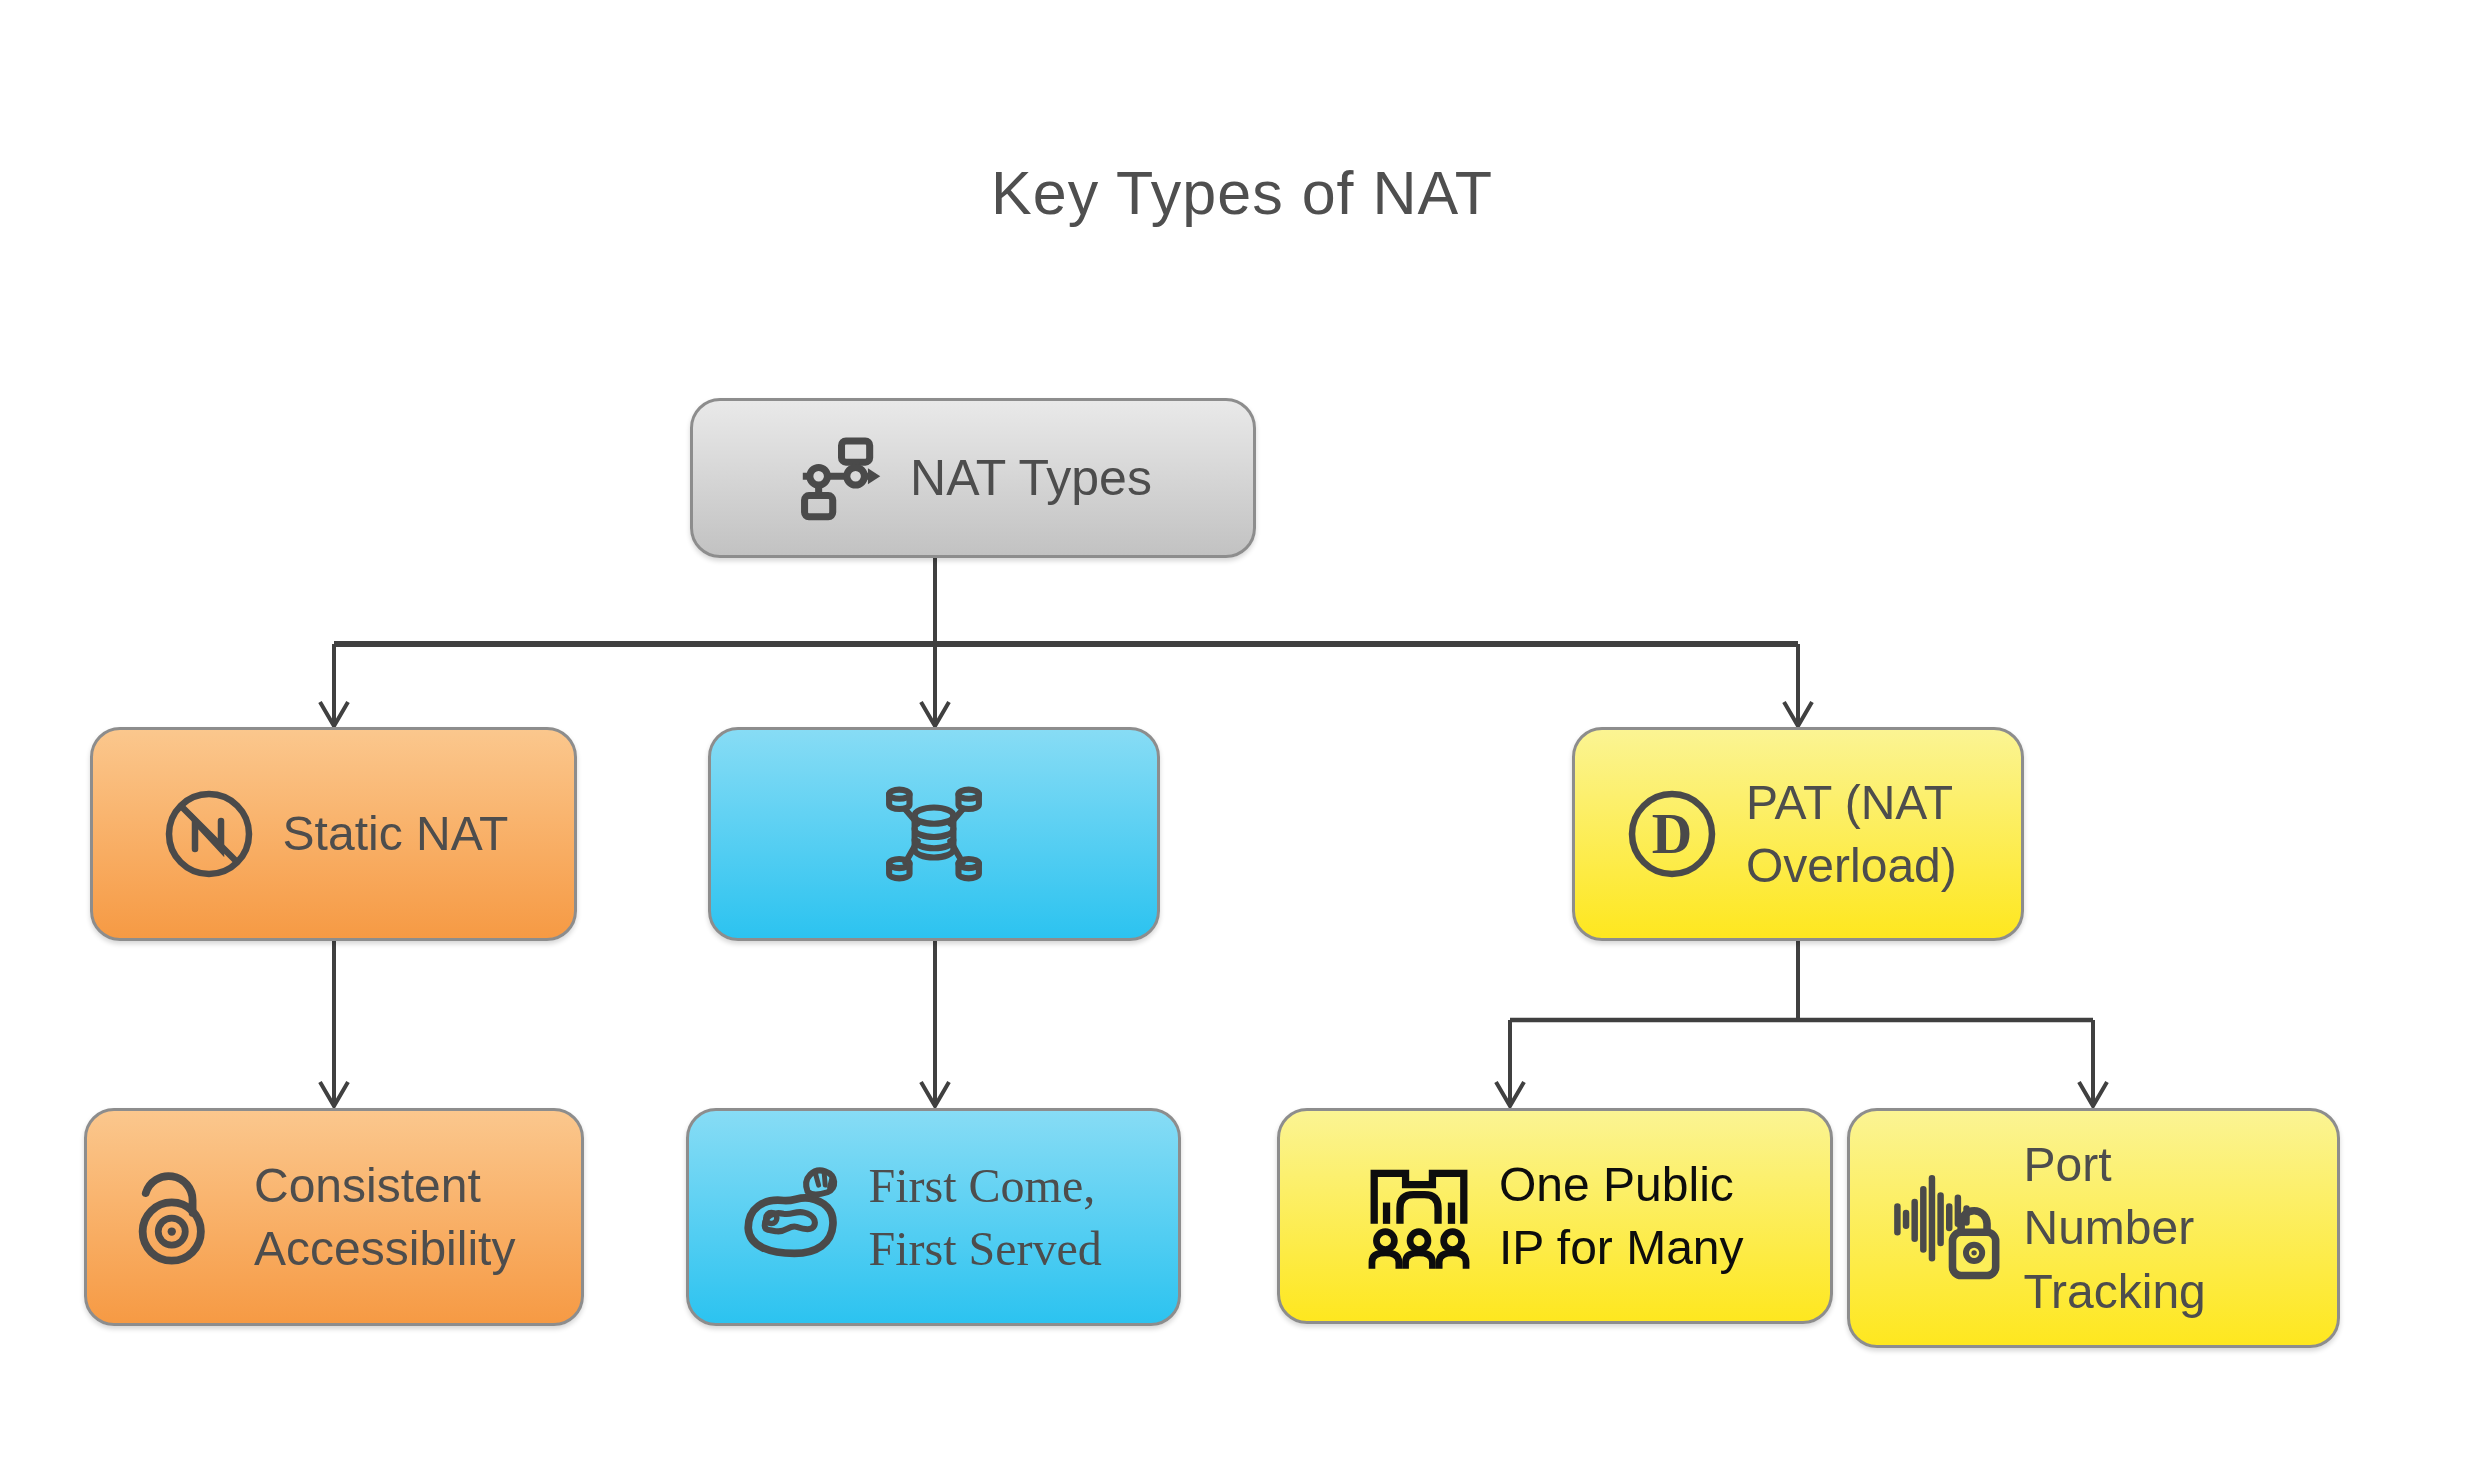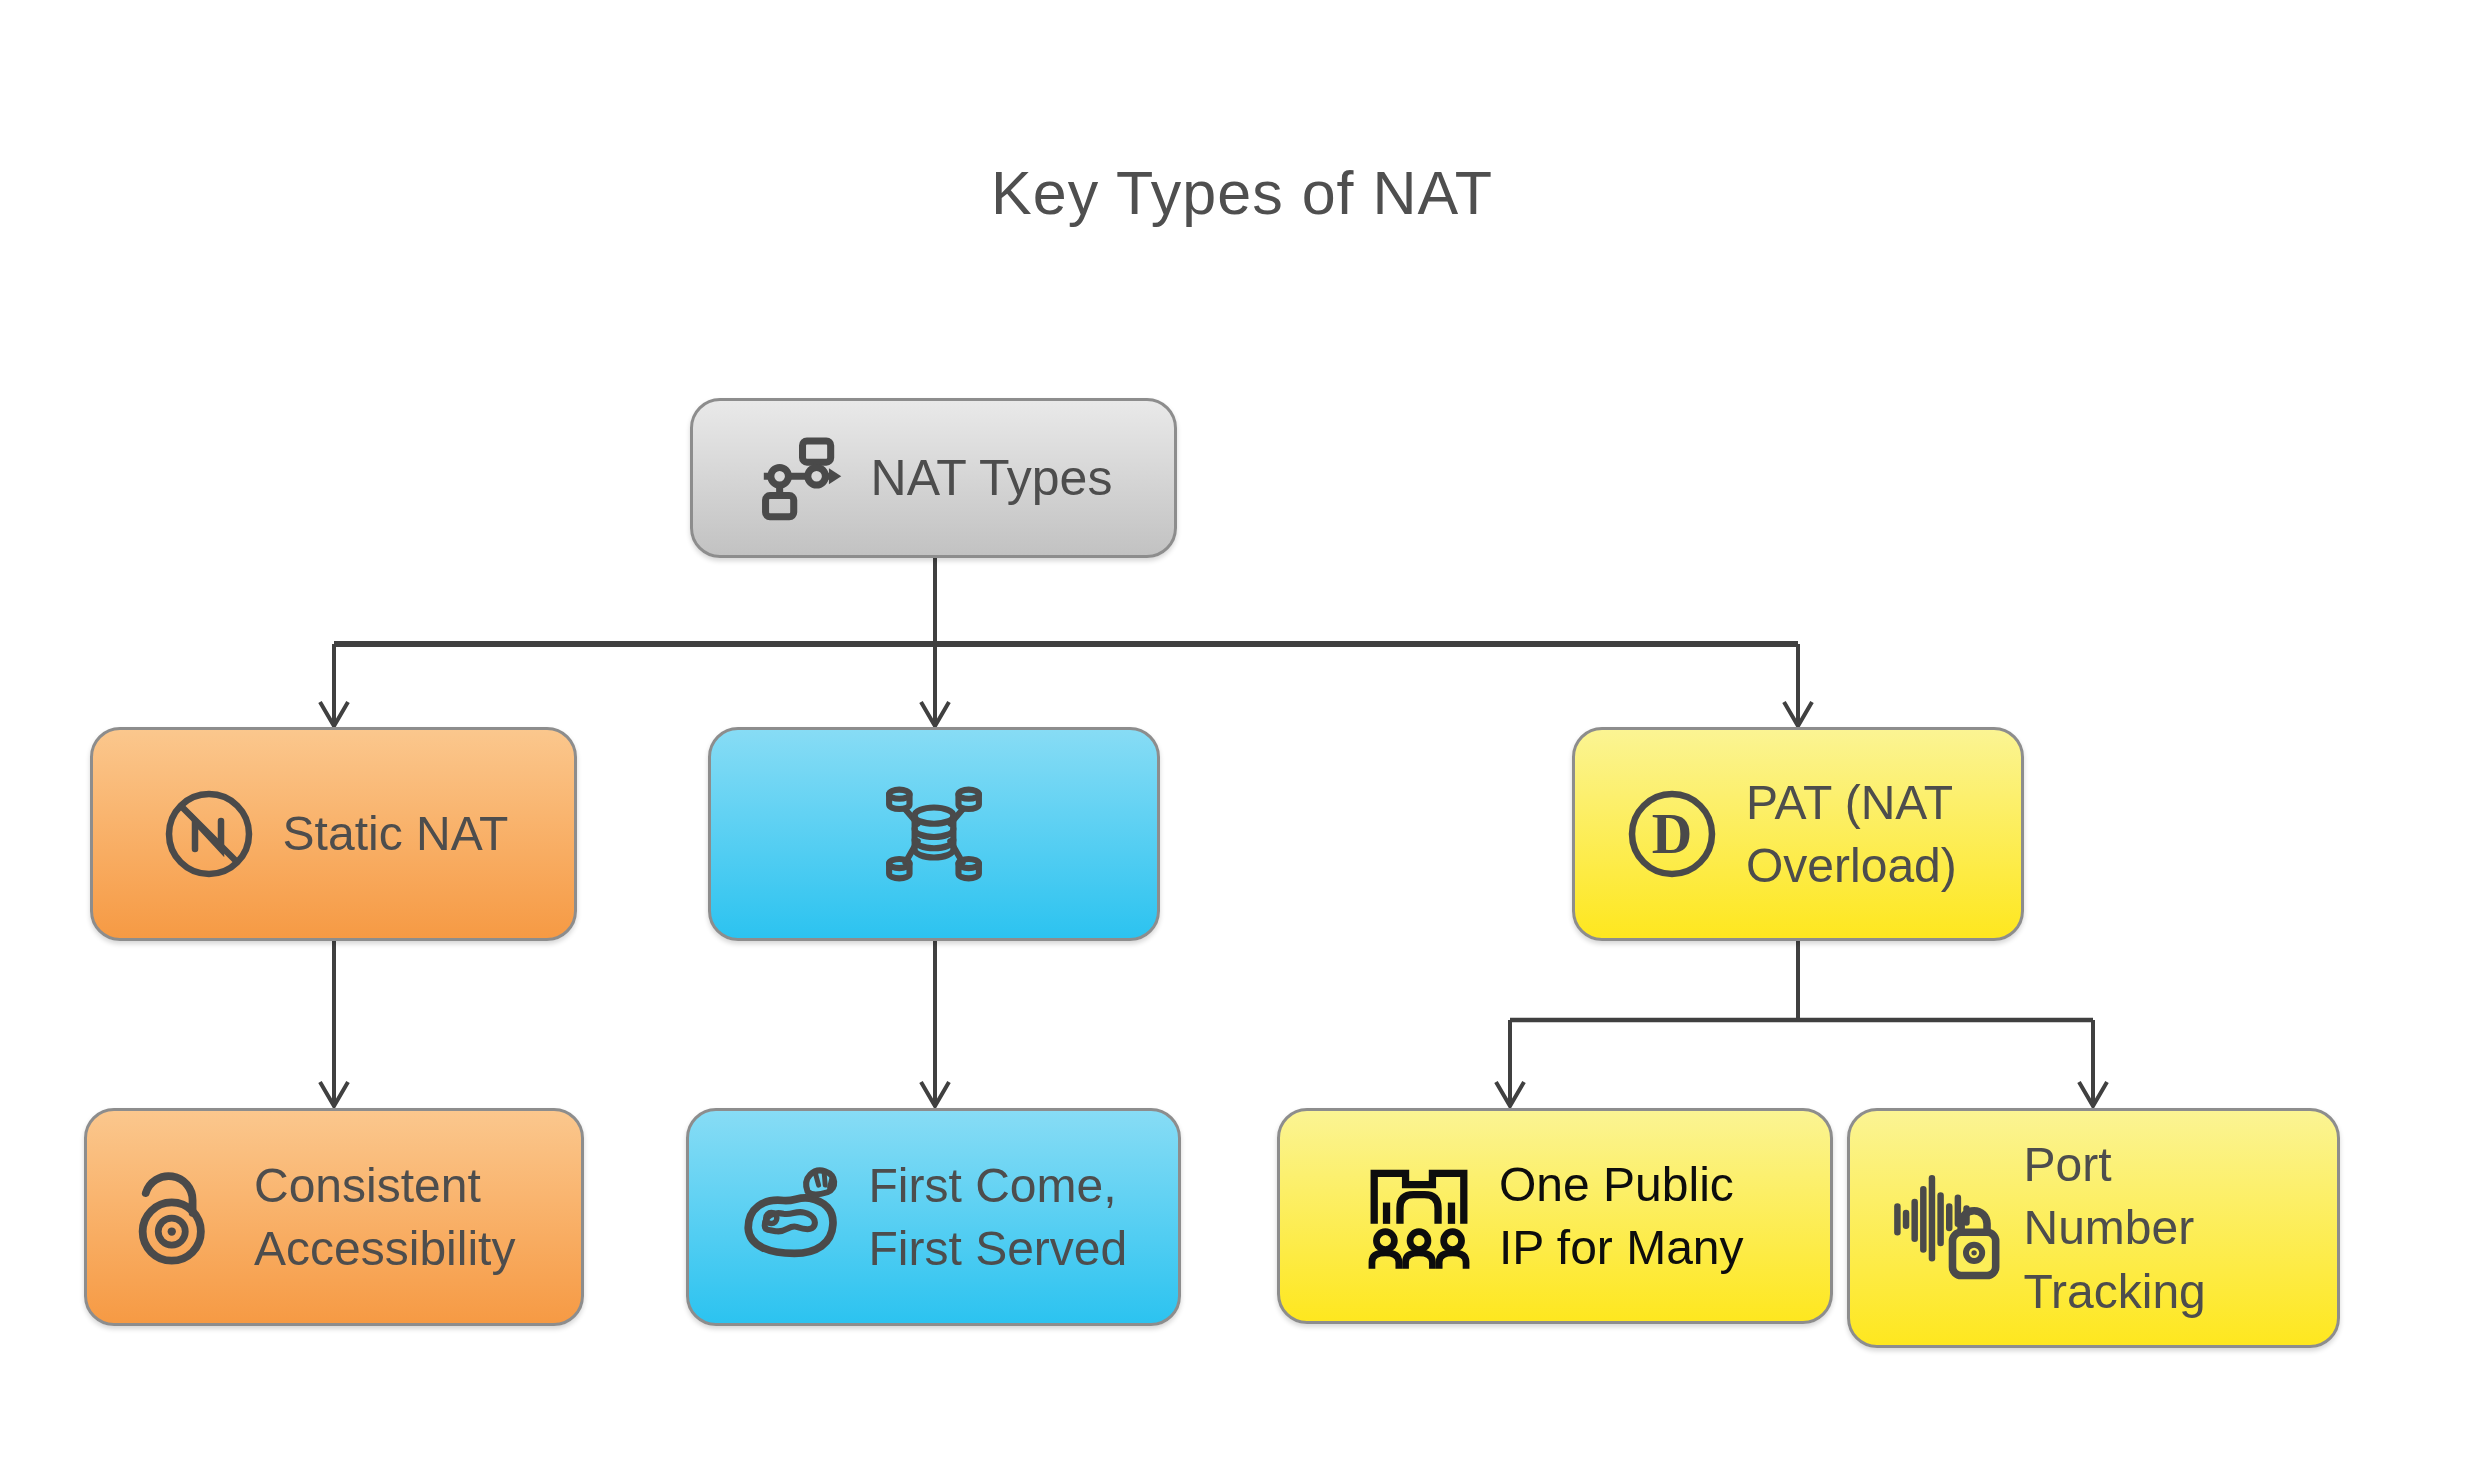--- a/index.html
+++ b/index.html
@@ -18,34 +18,34 @@
     display:flex;align-items:center;justify-content:center;gap:24px;
     box-shadow:0 3px 5px rgba(0,0,0,0.16);
   }
   .node .label{font-size:48px;color:#4d4d4d;line-height:1.32;}
   .node.gray  {background:linear-gradient(180deg,#e9e9e9 0%,#c2c2c2 100%);}
   .node.orange{background:linear-gradient(180deg,#fbc78d 0%,#f69a44 100%);}
   .node.blue  {background:linear-gradient(180deg,#87dcf5 0%,#2cc3f0 100%);}
   .node.yellow{background:linear-gradient(180deg,#fbf493 0%,#fee71f 100%);}
   .node .icon{flex:0 0 auto;display:block;}
 
-  #node-root      {left:690px; top:398px; width:487px;height:160px;gap:28px;}
+  #node-root      {left:690px; top:398px; width:566px;height:160px;gap:28px;}
   #node-static    {left:90px;  top:727px; width:487px;height:214px;}
   #node-dynamic   {left:708px; top:727px; width:452px;height:214px;}
   #node-pat       {left:1572px;top:727px; width:452px;height:214px;}
   #node-consistent{left:84px;  top:1108px;width:500px;height:218px;}
   #node-first     {left:686px; top:1108px;width:495px;height:218px;}
   #node-onepublic {left:1277px;top:1108px;width:556px;height:216px;}
   #node-port      {left:1847px;top:1108px;width:493px;height:240px;}
 
   #node-root .label{font-size:50px;}
   #node-dynamic .label{width:215px;}
   #node-pat .label{width:228px;}
   #node-consistent .label{width:288px;}
-  #node-first .label{width:264px;}
+  #node-first .label{width:264px;font-family:Liberation Serif, serif;}
   #node-onepublic .label{width:248px;color:#0d0d0d;}
   #node-port .label{width:272px;}
 </style>
 </head>
 <body>
 
 <div class="canvas">
 
   <div class="diagram-title">Key Types of NAT</div>
 

